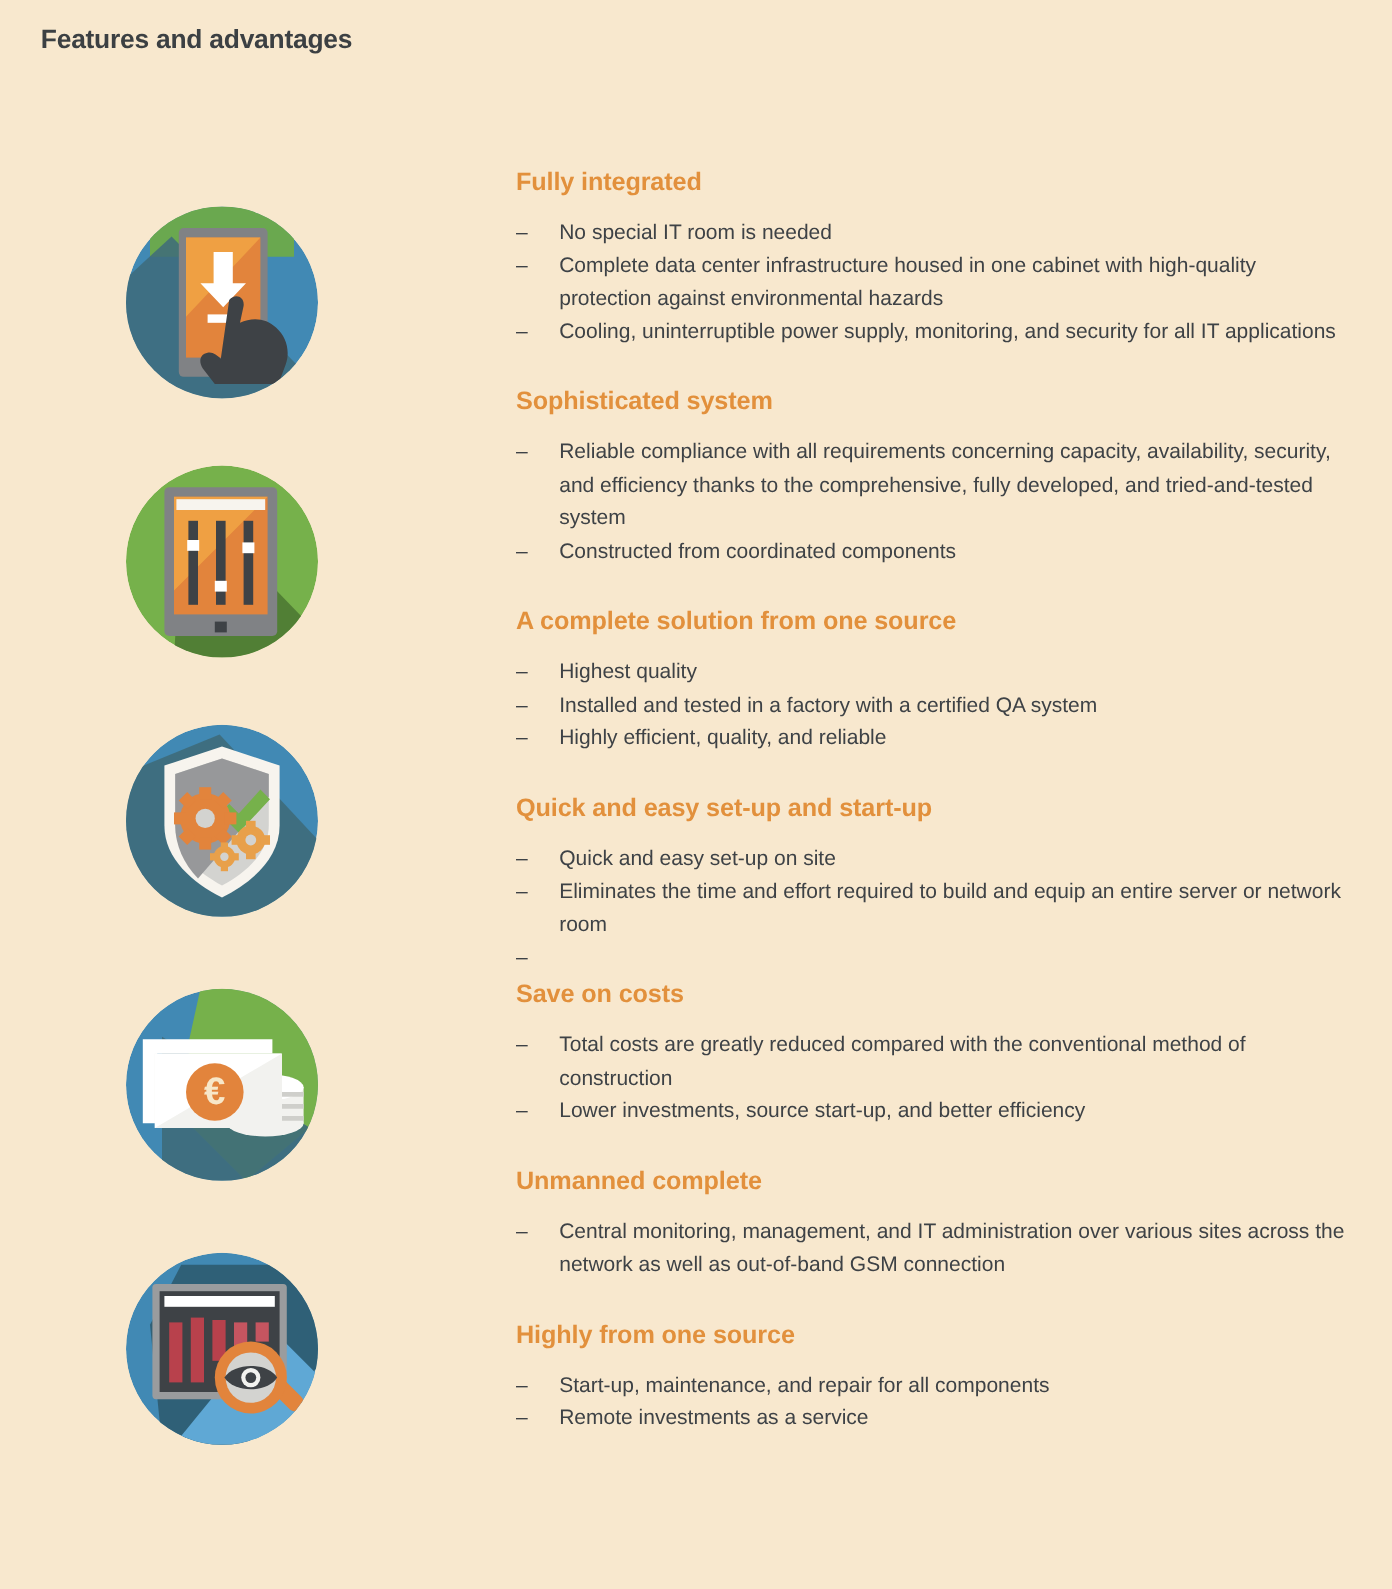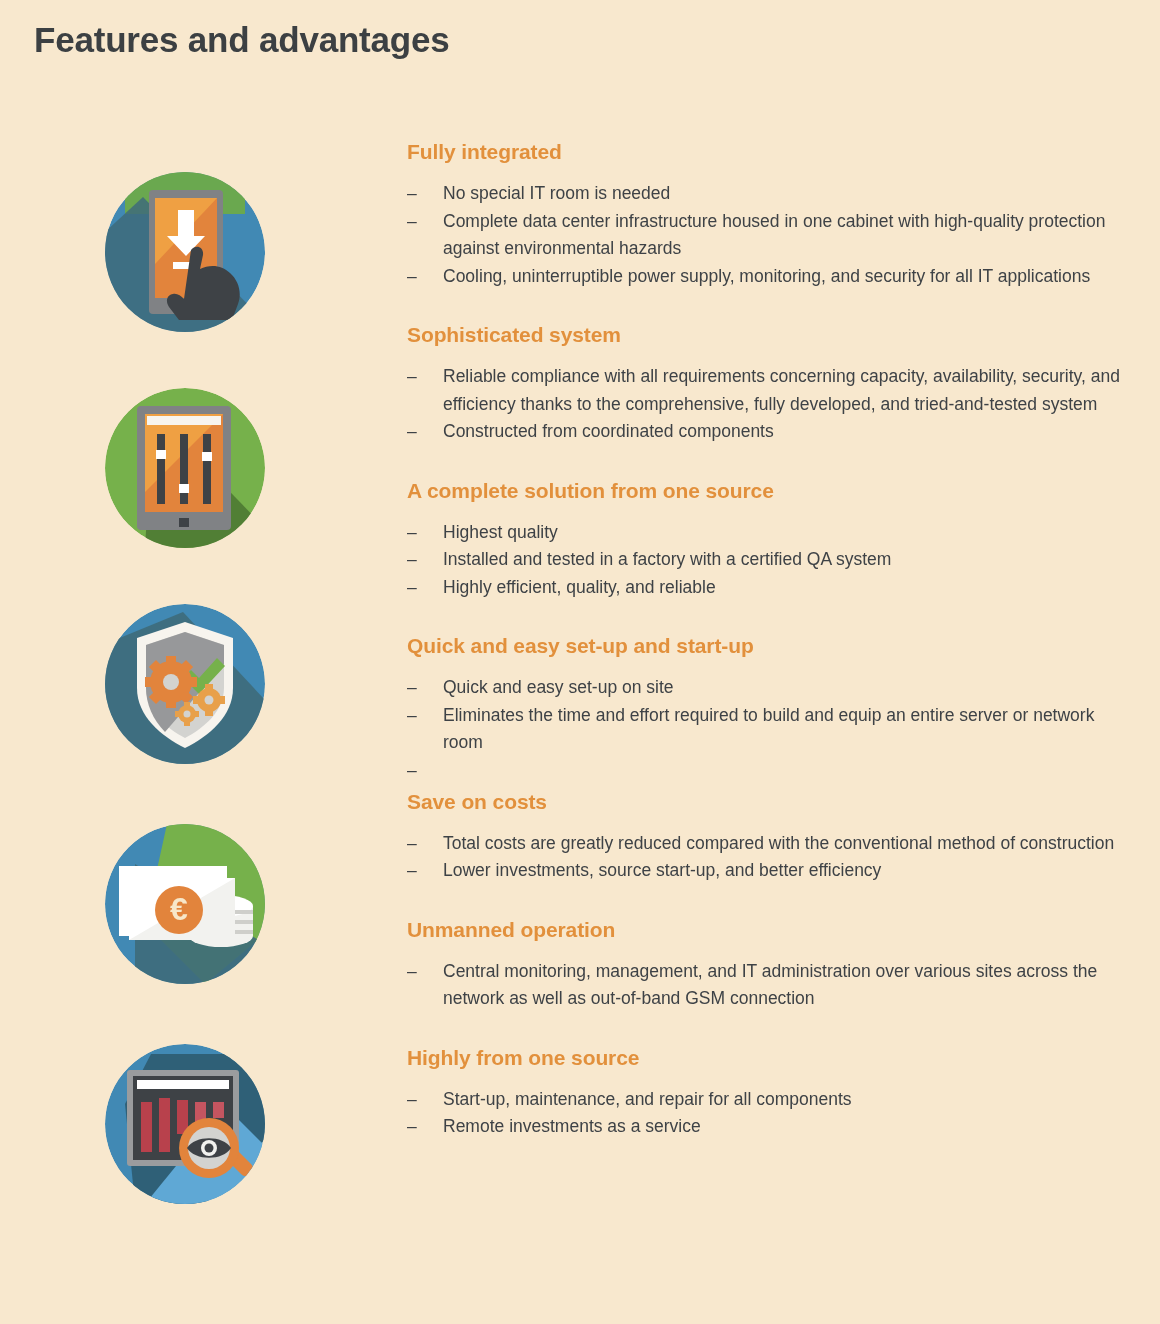--- a/index.html
+++ b/index.html
@@ -13,21 +13,21 @@
     font-family: "Liberation Sans", sans-serif;
     overflow: hidden;
     position: relative;
   }
 
   
   .page-title {
     position: absolute;
     left: 34px;
     top: 20px;
-    font-size: 35px;
+    font-size: 22px;
     font-weight: bold;
     color: #3C4043;
     letter-spacing: -0.2px;
   }
 
   
   .content {
     position: absolute;
     left: 0;
     top: 140px;
@@ -49,21 +49,21 @@
   
   .feature-icon {
     position: absolute;
     left: 105px;
     width: 160px;
     height: 160px;
   }
   .feature-icon svg { display: block; width: 160px; height: 160px; }
 
   
-  .section { margin-bottom: 0; }
+  .section { margin-bottom: 0; margin-left: 23px; }
   .section-heading {
     color: #E2903C;
     font-size: 21px;
     font-weight: bold;
     letter-spacing: -0.1px;
     margin: 0 0 16px 2px;
   }
   .bullet-list {
     list-style: none;
     margin: 0 0 33px 0;
@@ -302,21 +302,21 @@
 
     <div class="section">
       <div class="section-heading">Save on costs</div>
       <ul class="bullet-list">
         <li class="bullet-item"><span class="bullet-dash">–</span><span>Total costs are greatly reduced compared with the conventional method of construction</span></li>
         <li class="bullet-item"><span class="bullet-dash">–</span><span>Lower investments, source start-up, and better efficiency</span></li>
       </ul>
     </div>
 
     <div class="section">
-      <div class="section-heading">Unmanned operation</div>
+      <div class="section-heading">Unmanned complete</div>
       <ul class="bullet-list">
         <li class="bullet-item"><span class="bullet-dash">–</span><span>Central monitoring, management, and IT administration over various sites across the network as well as out-of-band GSM connection</span></li>
       </ul>
     </div>
 
     <div class="section">
       <div class="section-heading">Highly from one source</div>
       <ul class="bullet-list">
         <li class="bullet-item"><span class="bullet-dash">–</span><span>Start-up, maintenance, and repair for all components</span></li>
         <li class="bullet-item"><span class="bullet-dash">–</span><span>Remote investments as a service</span></li>

